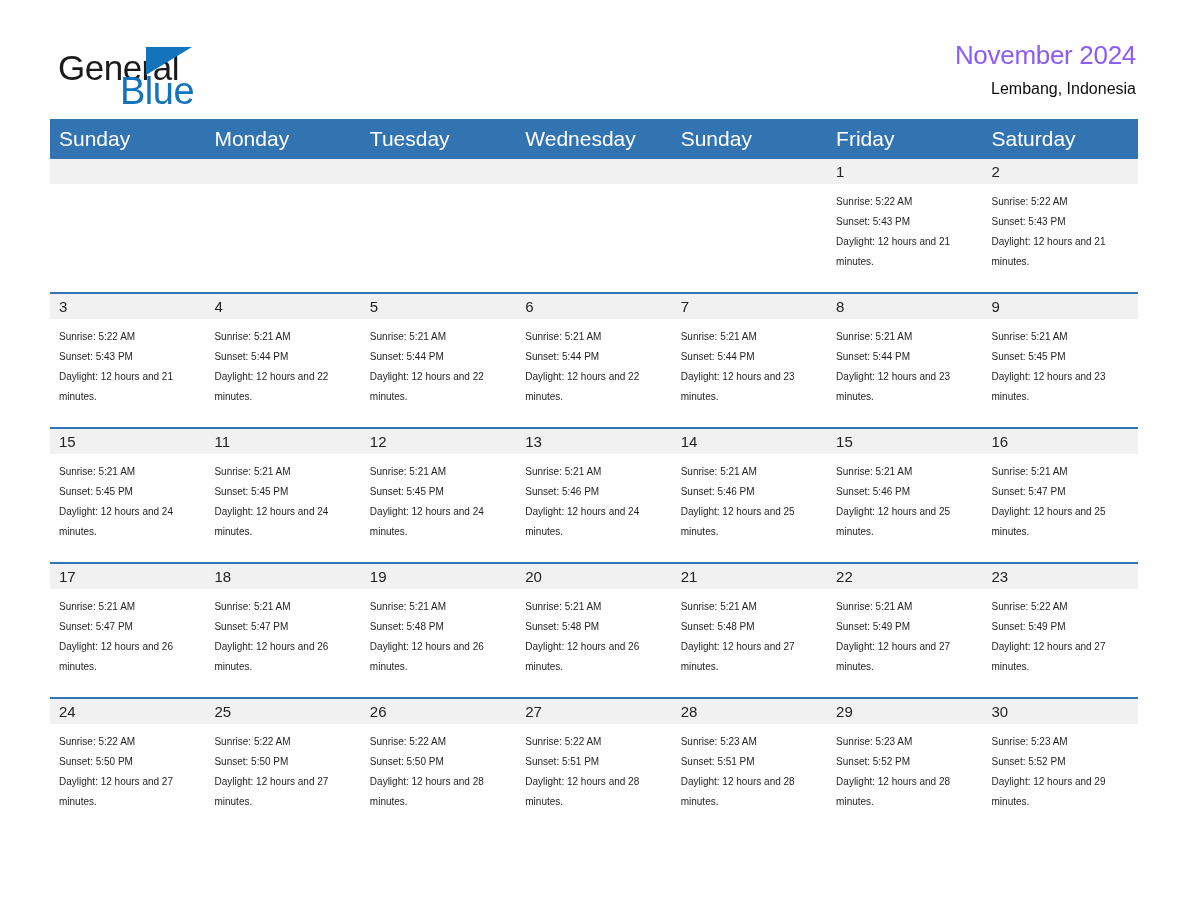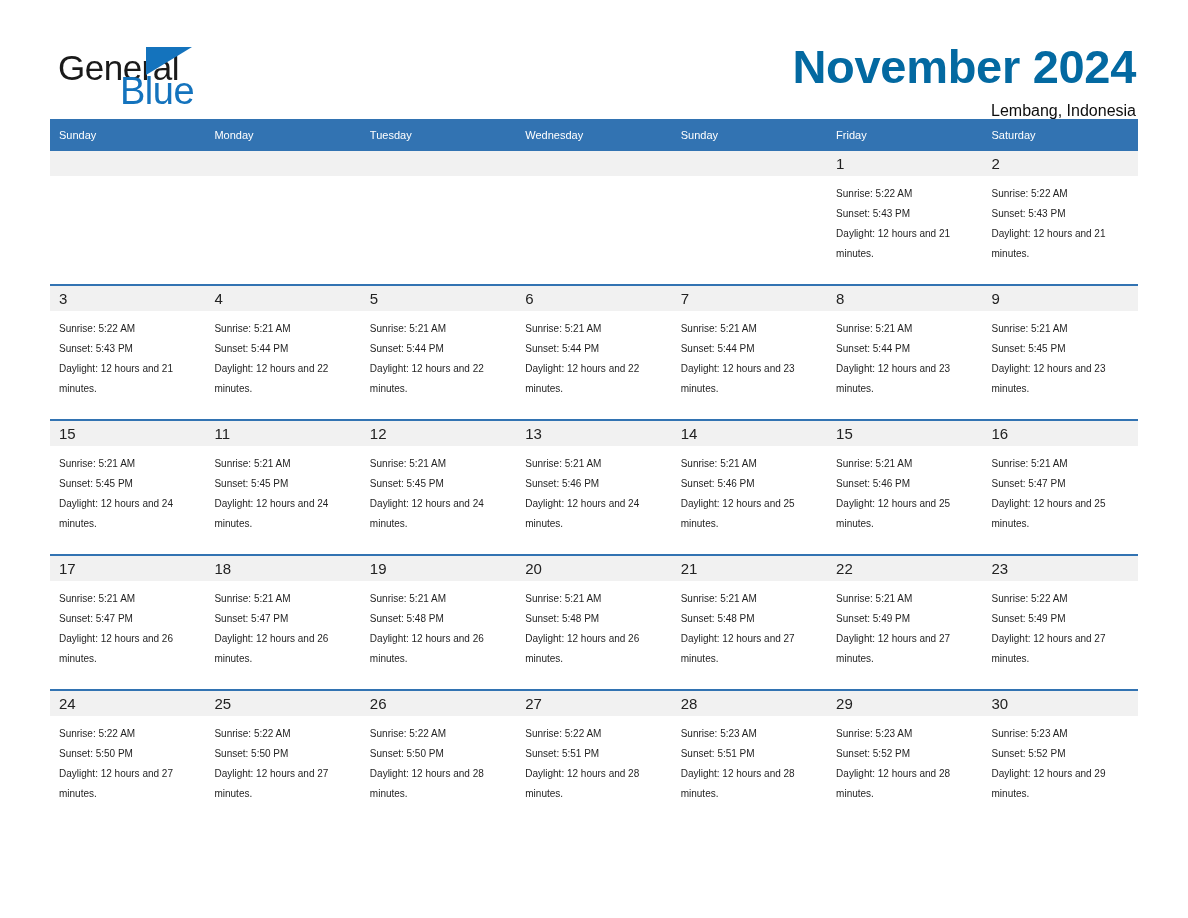--- a/index.html
+++ b/index.html
@@ -64,23 +64,23 @@
     letter-spacing: -0.5px;
     color: #1473bd;
     line-height: 1;
   }
 
   .title-block {
     text-align: right;
     padding-right: 2px;
   }
   .cal-title {
-    font-size: 47px;
-    font-weight: bold;
-    color: #0369a1;
+    font-size: 26px;
+    font-weight: normal;
+    color: #8b5cf6;
     line-height: 1.05;
     letter-spacing: -0.3px;
   }
   .cal-location {
     font-size: 16px;
     font-weight: normal;
     color: #0d0d0d;
     margin-top: 11px;
     line-height: 1.1;
   }
@@ -89,21 +89,21 @@
   .calendar {
     width: 1088px;
     border-collapse: collapse;
     table-layout: fixed;
     margin-top: 11px;
   }
   .calendar th {
     background: #3273b2;
     color: #ffffff;
     font-weight: normal;
-    font-size: 11px;
+    font-size: 21px;
     text-align: left;
     padding: 8px 0 8px 9px;
     height: 16px;
     vertical-align: middle;
   }
   .calendar td {
     vertical-align: top;
     padding: 0;
     width: 155.43px;
     border-top: 2px solid #3273b2;

